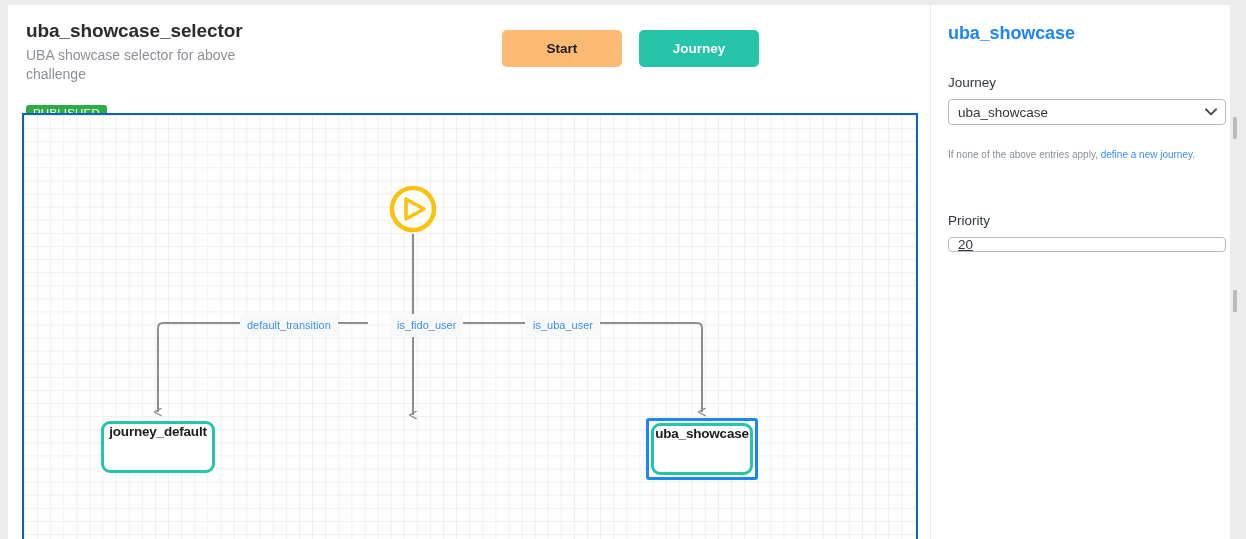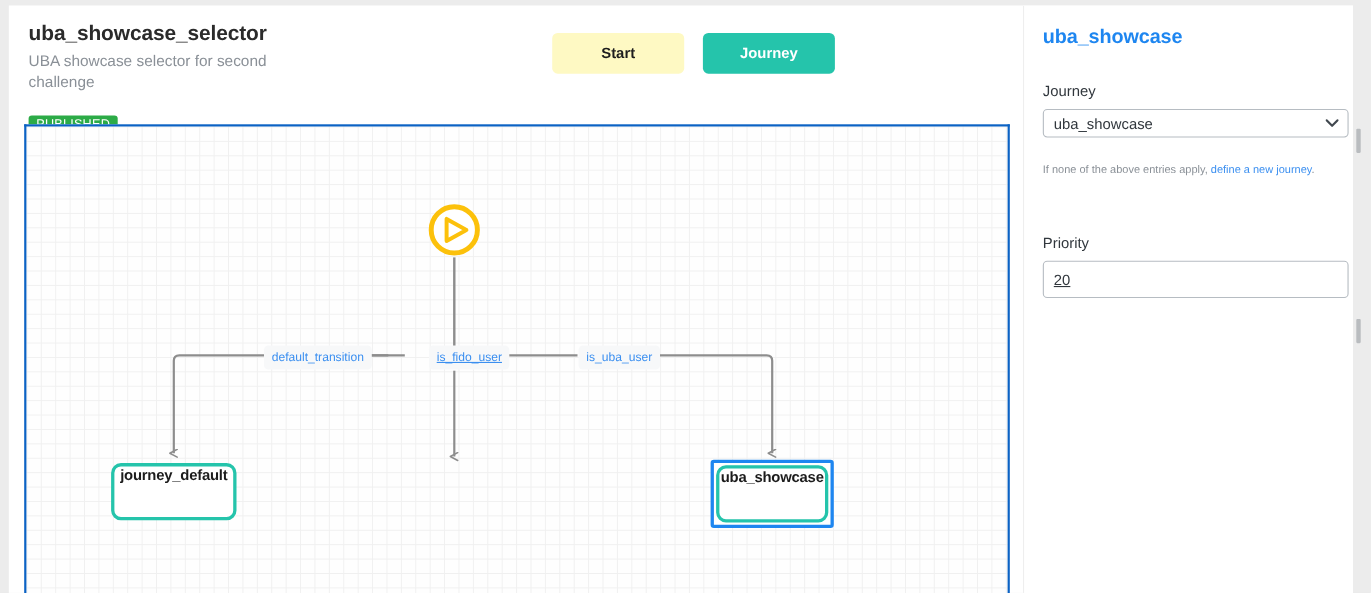--- a/index.html
+++ b/index.html
@@ -95,21 +95,21 @@
     cursor: pointer;
     height: 37px;
     padding: 0 20px;
     min-width: 120px;
     display: flex;
     align-items: center;
     justify-content: center;
   }
 
   .topbtn.start {
-    background: #fef9c3;
+    background: #fdba74;
     color: #1d1d1d;
     text-align: right;
   }
 
   .topbtn.journey {
     background: #25c4ab;
     color: #ffffff;
   }
 
   
@@ -250,21 +250,21 @@
 
   #priority-field {
     position: absolute;
     left: 17px;
     top: 207px;
     width: 278px;
   }
 
   .text-input {
     margin-top: 8px;
-    height: 34px;
+    height: 15px;
     border: 1px solid #b6bcc2;
     border-radius: 4px;
     background: #ffffff;
     display: flex;
     align-items: center;
     padding: 0 9px;
     box-sizing: border-box;
     font-size: 13.5px;
     color: #31373d;
     text-decoration: underline;
@@ -283,21 +283,21 @@
 </head>
 <body>
 
 <div id="page">
   <div id="card">
 
     <div id="main-col">
 
       <div id="title-block">
         <div id="doc-title">uba_showcase_selector</div>
-        <div id="doc-subtitle">UBA showcase selector for second challenge</div>
+        <div id="doc-subtitle">UBA showcase selector for above challenge</div>
         <div><span id="status-badge">PUBLISHED</span></div>
       </div>
 
       <div id="btn-row">
         <button class="topbtn start">Start</button>
         <button class="topbtn journey">Journey</button>
       </div>
 
       <div id="canvas-wrap">
 
@@ -318,21 +318,21 @@
           <path d="M434,208 L501,208" fill="none" stroke="#8d8d8d" stroke-width="2"></path>
           <path d="M575,208 L673,208 Q678,208 678,213 L678,297" fill="none" stroke="#8d8d8d" stroke-width="2" marker-end="url(#arrow)"></path>
 
           <g>
             <circle cx="389" cy="94" r="21" fill="#ffffff" stroke="#fcc10b" stroke-width="4.5"></circle>
             <path d="M382,84 L382,104 L400,94 Z" fill="none" stroke="#fcc10b" stroke-width="3.6" stroke-linejoin="round"></path>
           </g>
         </svg>
 
         <div class="edge-label" style="left:216px; top:199px;">default_transition</div>
-        <div class="edge-label" style="left:366px; top:199px;text-decoration:underline;">is_fido_user</div>
+        <div class="edge-label" style="left:366px; top:199px;">is_fido_user</div>
         <div class="edge-label" style="left:502px; top:199px;">is_uba_user</div>
 
         <div class="node-box" style="left:77px; top:306px; width:114px; height:52px;">
           <span class="node-label">journey_default</span>
         </div>
 
 
         <div class="node-selection" style="left:622px; top:303px; width:112px; height:62px;"></div>
         <div class="node-box" style="left:627px; top:308px; width:102px; height:52px;">
           <span class="node-label">uba_showcase</span>

